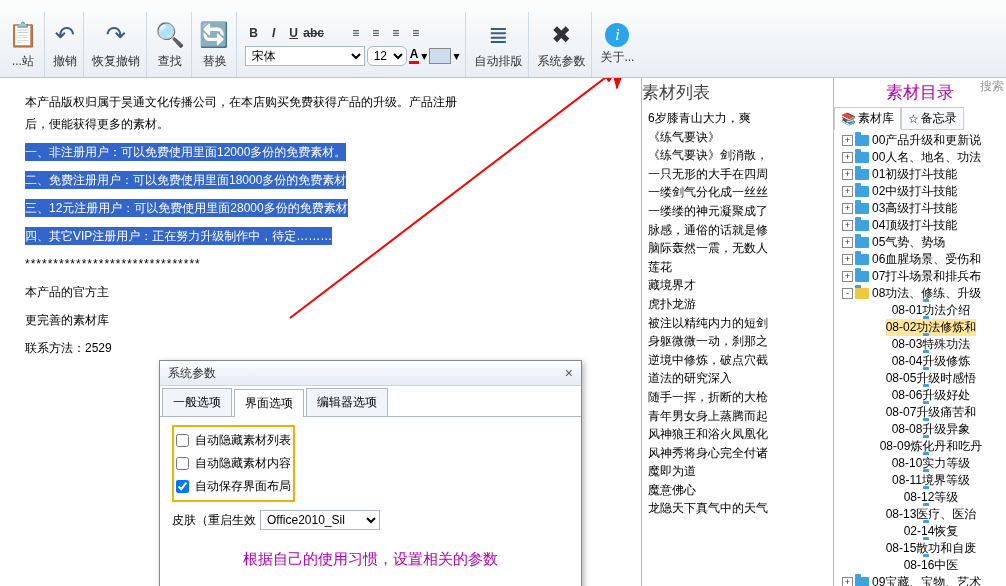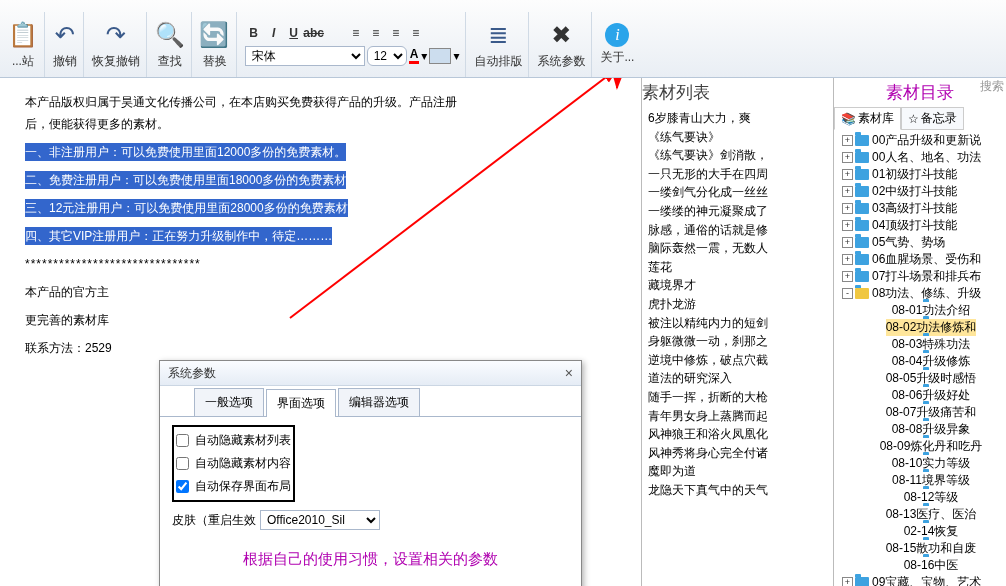--- a/index.html
+++ b/index.html
@@ -43,27 +43,27 @@
 .folder.open { background:#f0c740;}
 .folder.sel { background:#41bdfd;}
 .tree-row.sel span{ background:#FFE69B; }
 .ind1 { padding-left: 8px; } .ind2 { padding-left: 22px; flex-direction: column; }
 .search-ic { position:absolute; top:0; right:2px; font-size:12px; color:#999;}
 
 
 .dialog { position:absolute; left:159px; top:282px; width:423px; height:273px; background:#fff; border:1px solid #888; box-shadow:2px 2px 6px rgba(0,0,0,.3);}
 .dialog-title { height:25px; background:linear-gradient(#fafcff,#e5ecf5); border-bottom:1px solid #cbd6e3; display:flex; align-items:center; padding:0 8px; font-size:12px; color:#333;}
 .dialog-title .x { margin-left:auto; font-size:14px; color:#555;}
-.dlg-tabs { display:flex; margin-top:2px; border-bottom:1px solid #aab8cc;padding-left:32px;}
+.dlg-tabs { display:flex; margin-top:2px; border-bottom:1px solid #aab8cc;}
 .dlg-tab { padding:5px 10px; border:1px solid #aab8cc; border-bottom:none; margin-left:2px; background:#f1f4f9; font-size:12px;}
 .dlg-tab.active { background:#fff; position:relative; top:1px;}
 .dlg-body { padding:8px 12px; }
 .chk-row { display:flex; align-items:center; gap:6px; padding:3px 0;}
 .chk-row input { width:13px; height:13px;}
-.chk-box-hl { border:2px solid #000000; padding:2px; display:inline-block;}
+.chk-box-hl { border:2px solid #eab308; padding:2px; display:inline-block;}
 .skin-row { display:flex; align-items:center; gap:4px; margin-top:8px;}
 .help-line { color:#b000b0; font-size:15px; margin-top:20px; font-family:"SimHei"; text-align:center;}
 
 .arrow-svg { position:absolute; left:0; top:0; pointer-events:none; }
 </style>
 </head>
 <body>
 
 <div class="toolbar">
   <div class="tool-group">
@@ -152,20 +152,21 @@
         <div>虎扑龙游</div>
         <div>被注以精纯内力的短剑</div>
         <div>身躯微微一动，刹那之</div>
         <div>逆境中修炼，破点穴截</div>
         <div>道法的研究深入</div>
         <div>随手一挥，折断的大枪</div>
         <div>青年男女身上蒸腾而起</div>
         <div>风神狼王和浴火凤凰化</div>
         <div>风神秀将身心完全付诸</div>
         <div>魔即为道</div>
+        <div>魔意佛心</div>
         <div>龙隐天下真气中的天气</div>
       </div>
   </div>
 
   <div class="tree-pane">
     <div class="search-ic">搜索</div>
     <div class="tree-title">素材目录</div>
     <div class="tree-tabs">
       <div class="tree-tab active">📚 <span>素材库</span></div>
       <div class="tree-tab">☆ <span>备忘录</span></div>

